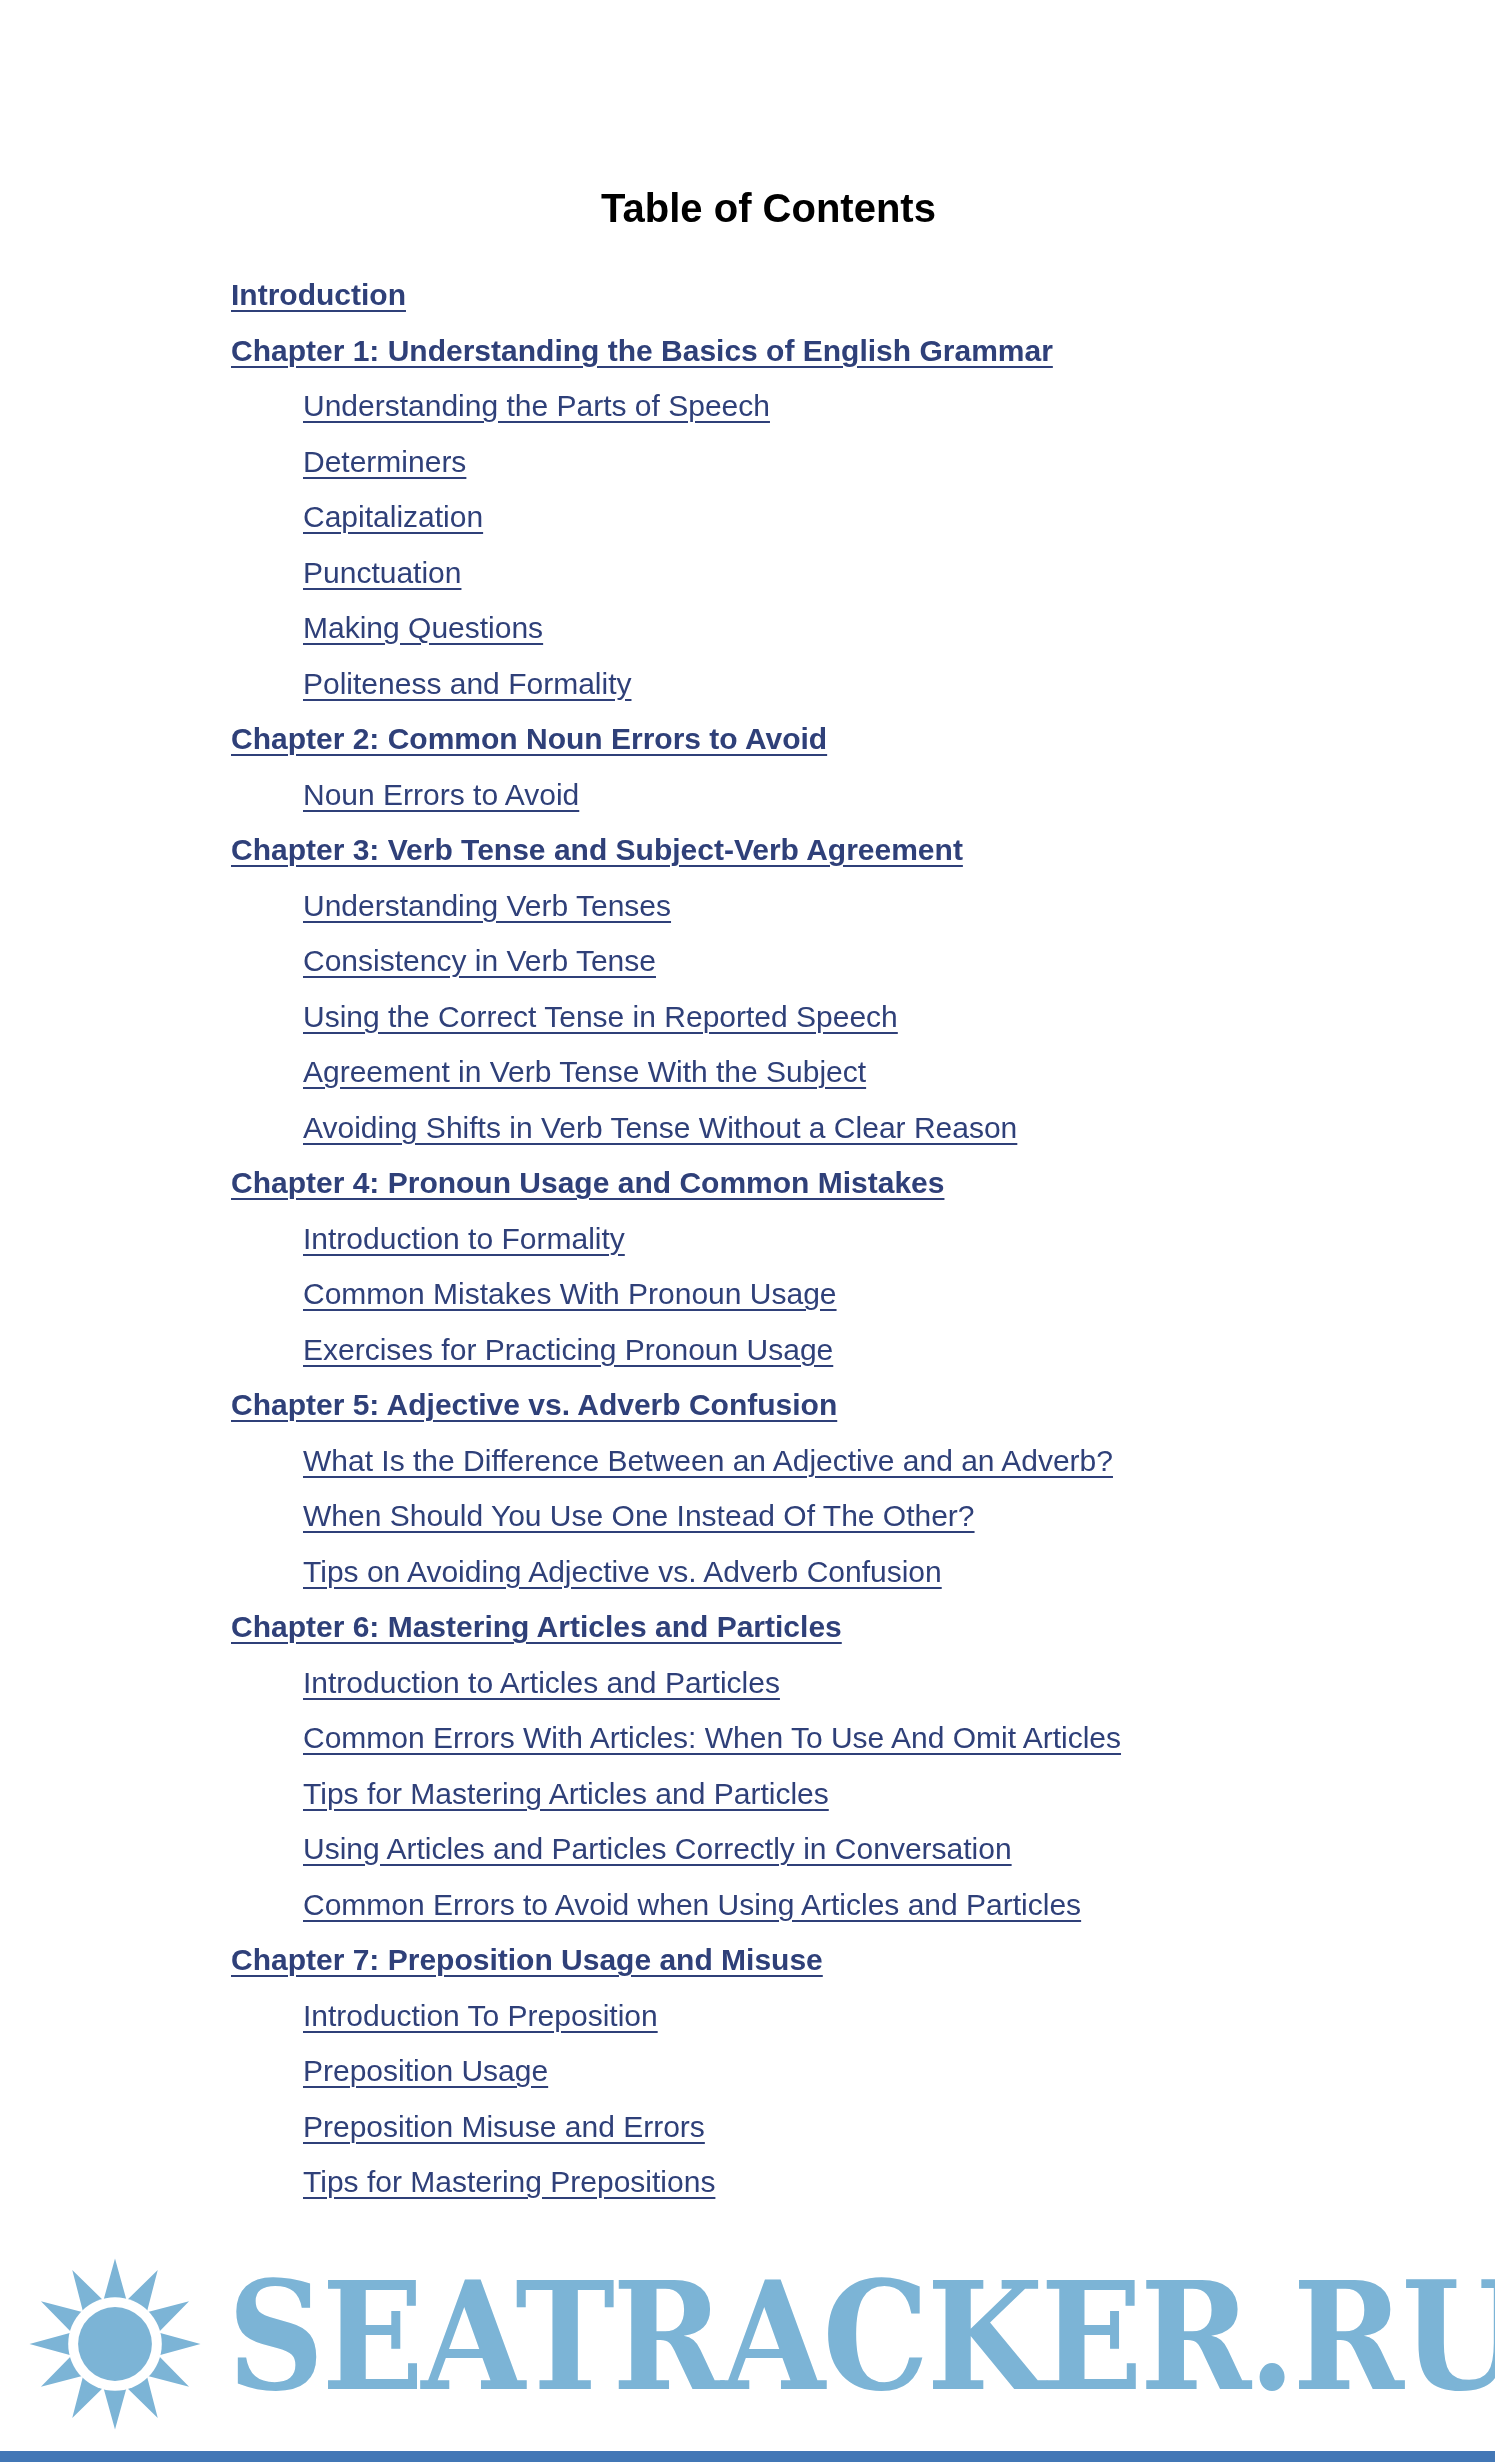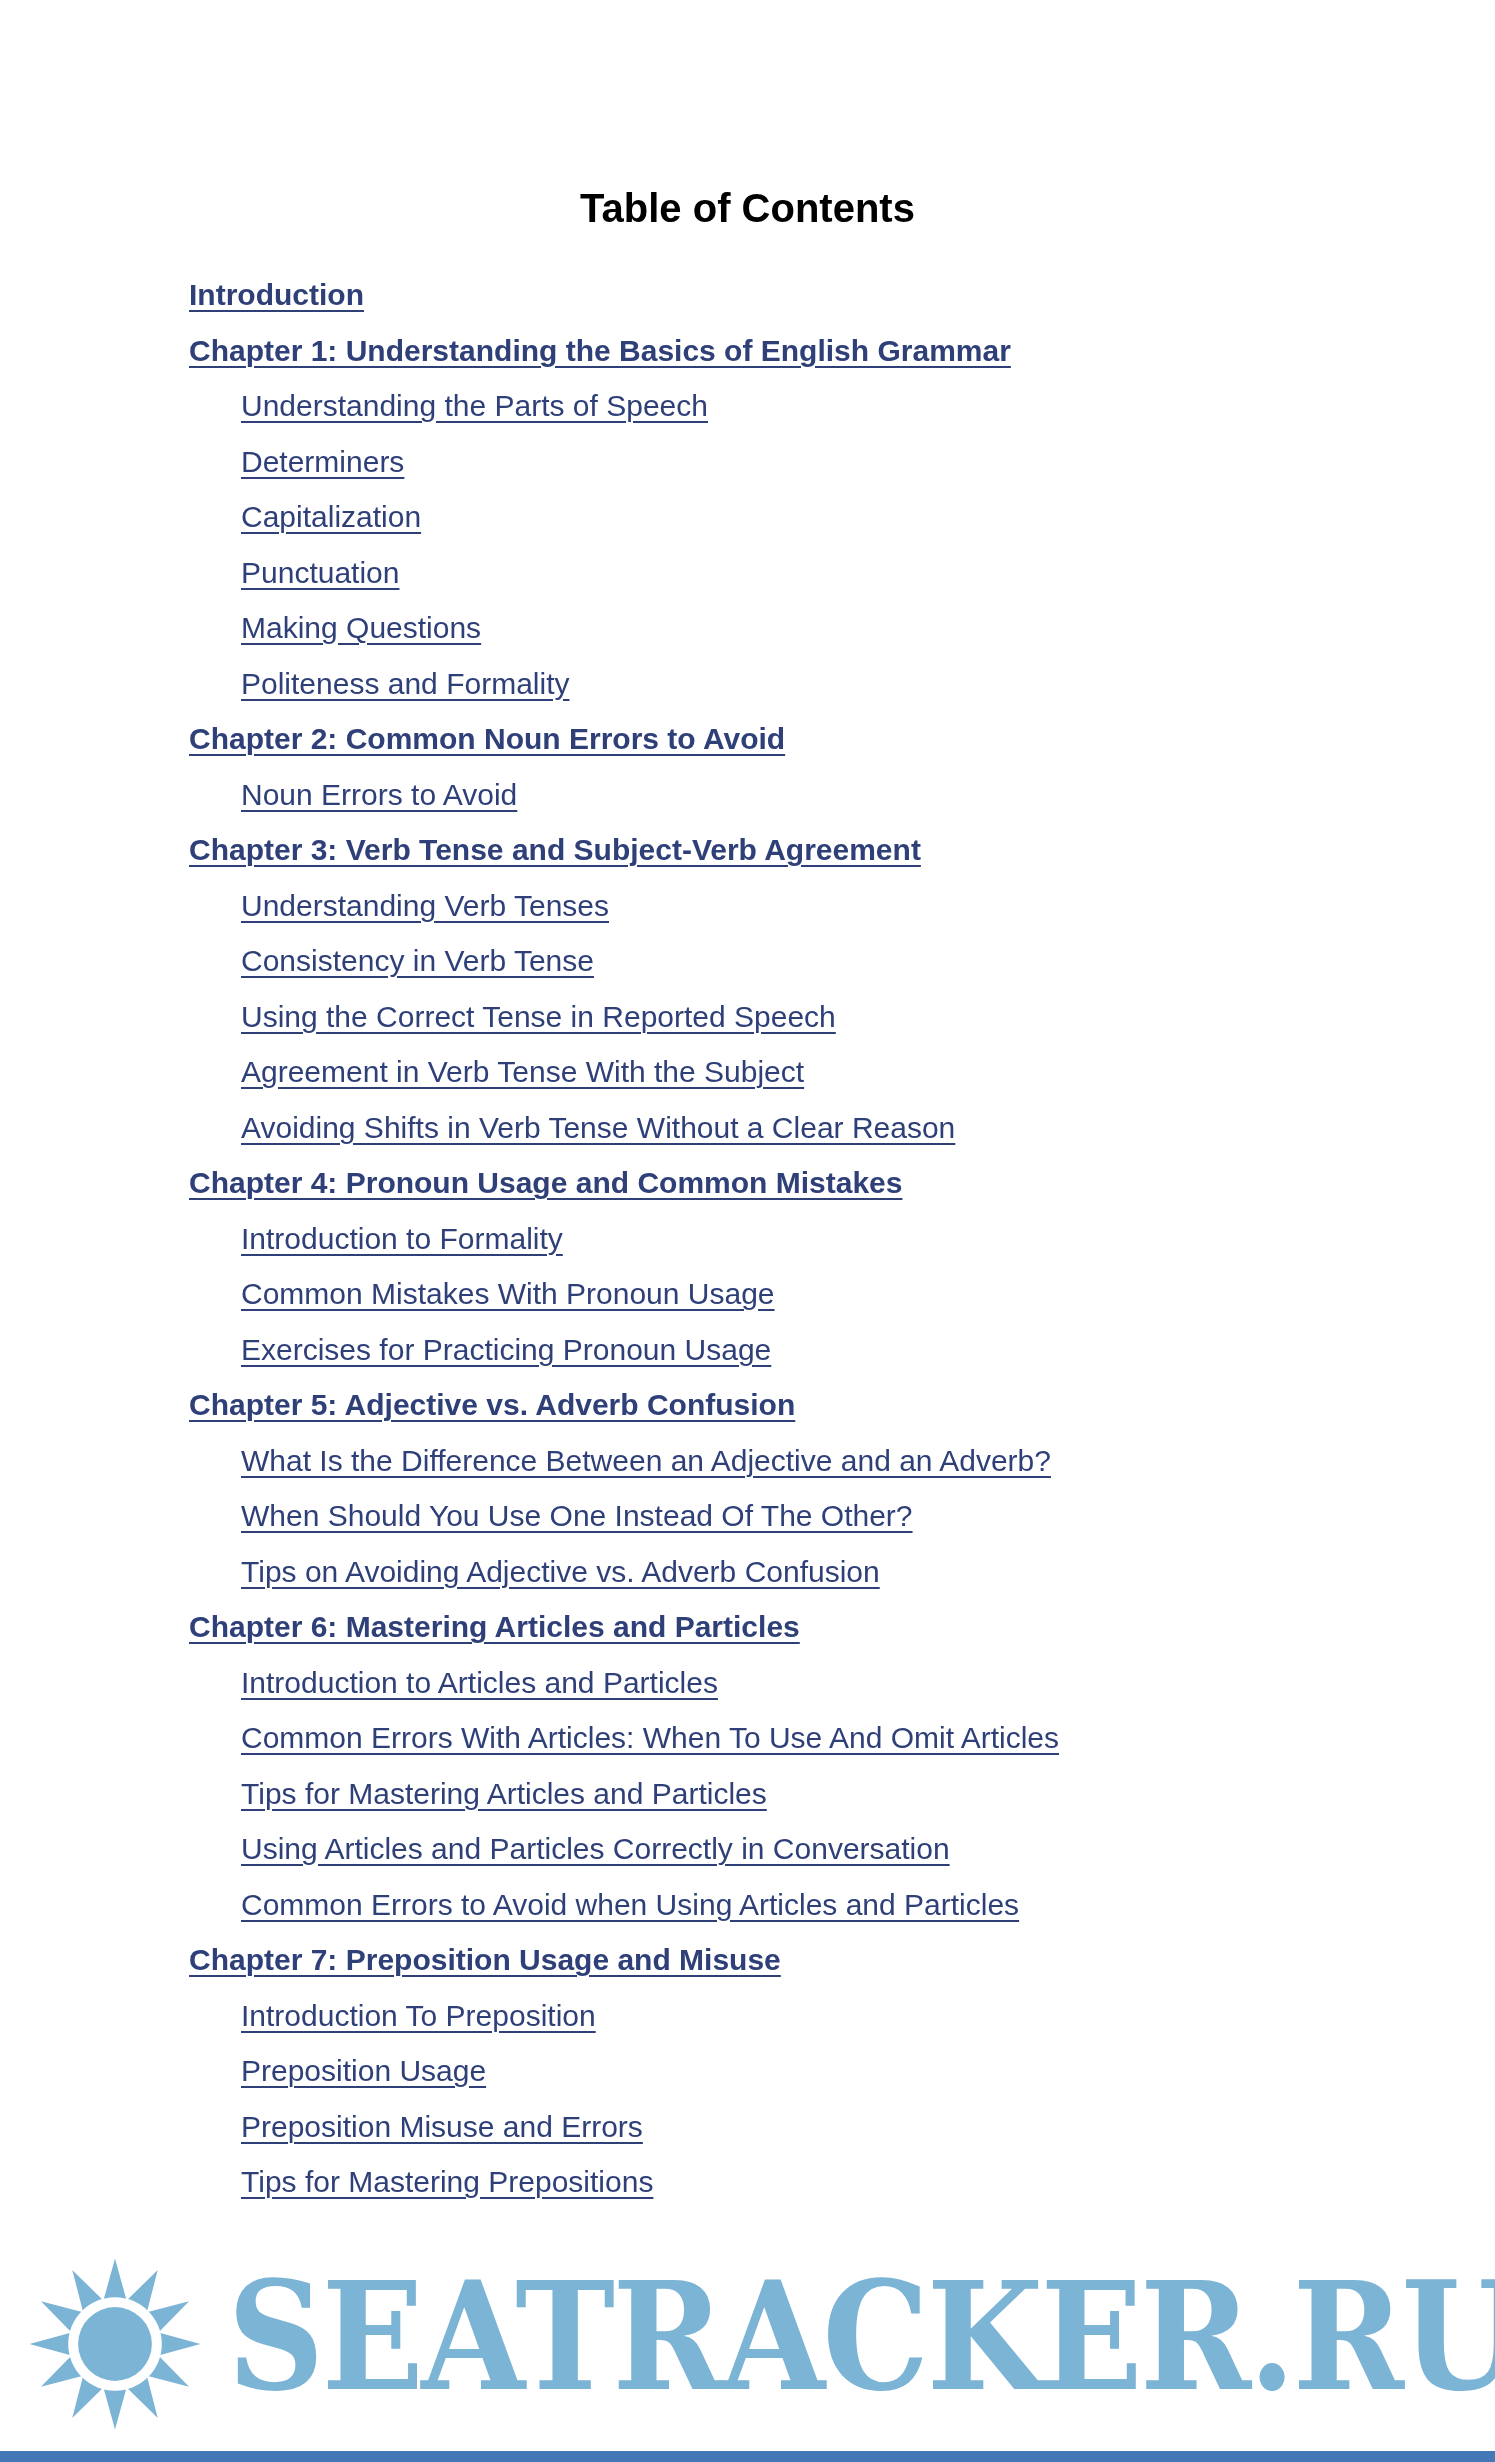--- a/index.html
+++ b/index.html
@@ -16,20 +16,21 @@
     background: var(--background);
     font-family: "Liberation Sans", sans-serif;
     overflow: hidden;
     position: relative;
   }
   .page {
     position: relative;
     width: 1495px;
     height: 2462px;
     padding-top: 186px;
+    padding-left: 42px;
   }
   .page-title {
     text-align: center;
     font-size: 40px;
     font-weight: bold;
     color: var(--title);
     margin-bottom: 49px;
     letter-spacing: 0px;
   }
   .toc-list {
@@ -50,21 +51,21 @@
     text-decoration-thickness: 1.8px;
     cursor: pointer;
     white-space: nowrap;
   }
   .toc-entry.chapter {
     font-weight: bold;
     margin-left: 0;
   }
   .toc-entry.section {
     font-weight: normal;
-    margin-left: 52px;
+    margin-left: 72px;
   }
   .watermark {
     position: absolute;
     left: 24.6px;
     bottom: 19.3px;
     display: flex;
     align-items: center;
     gap: 23px;
     pointer-events: none;
   }

